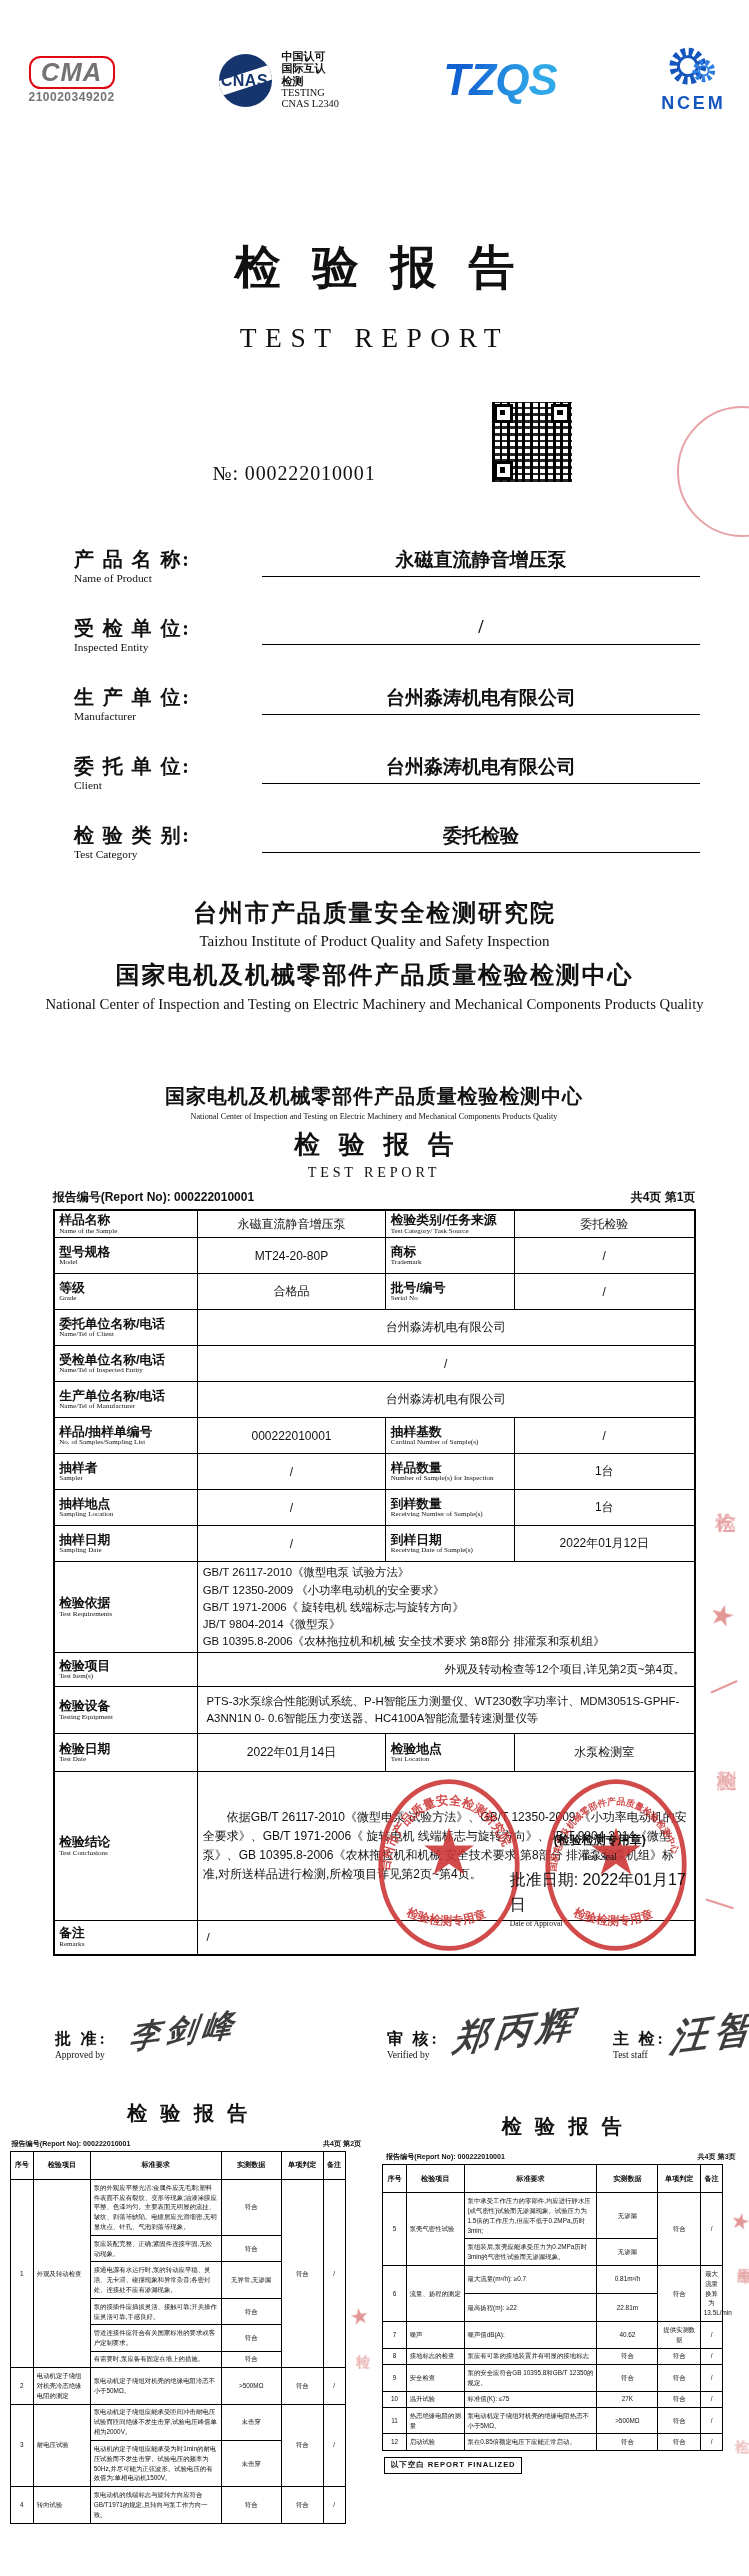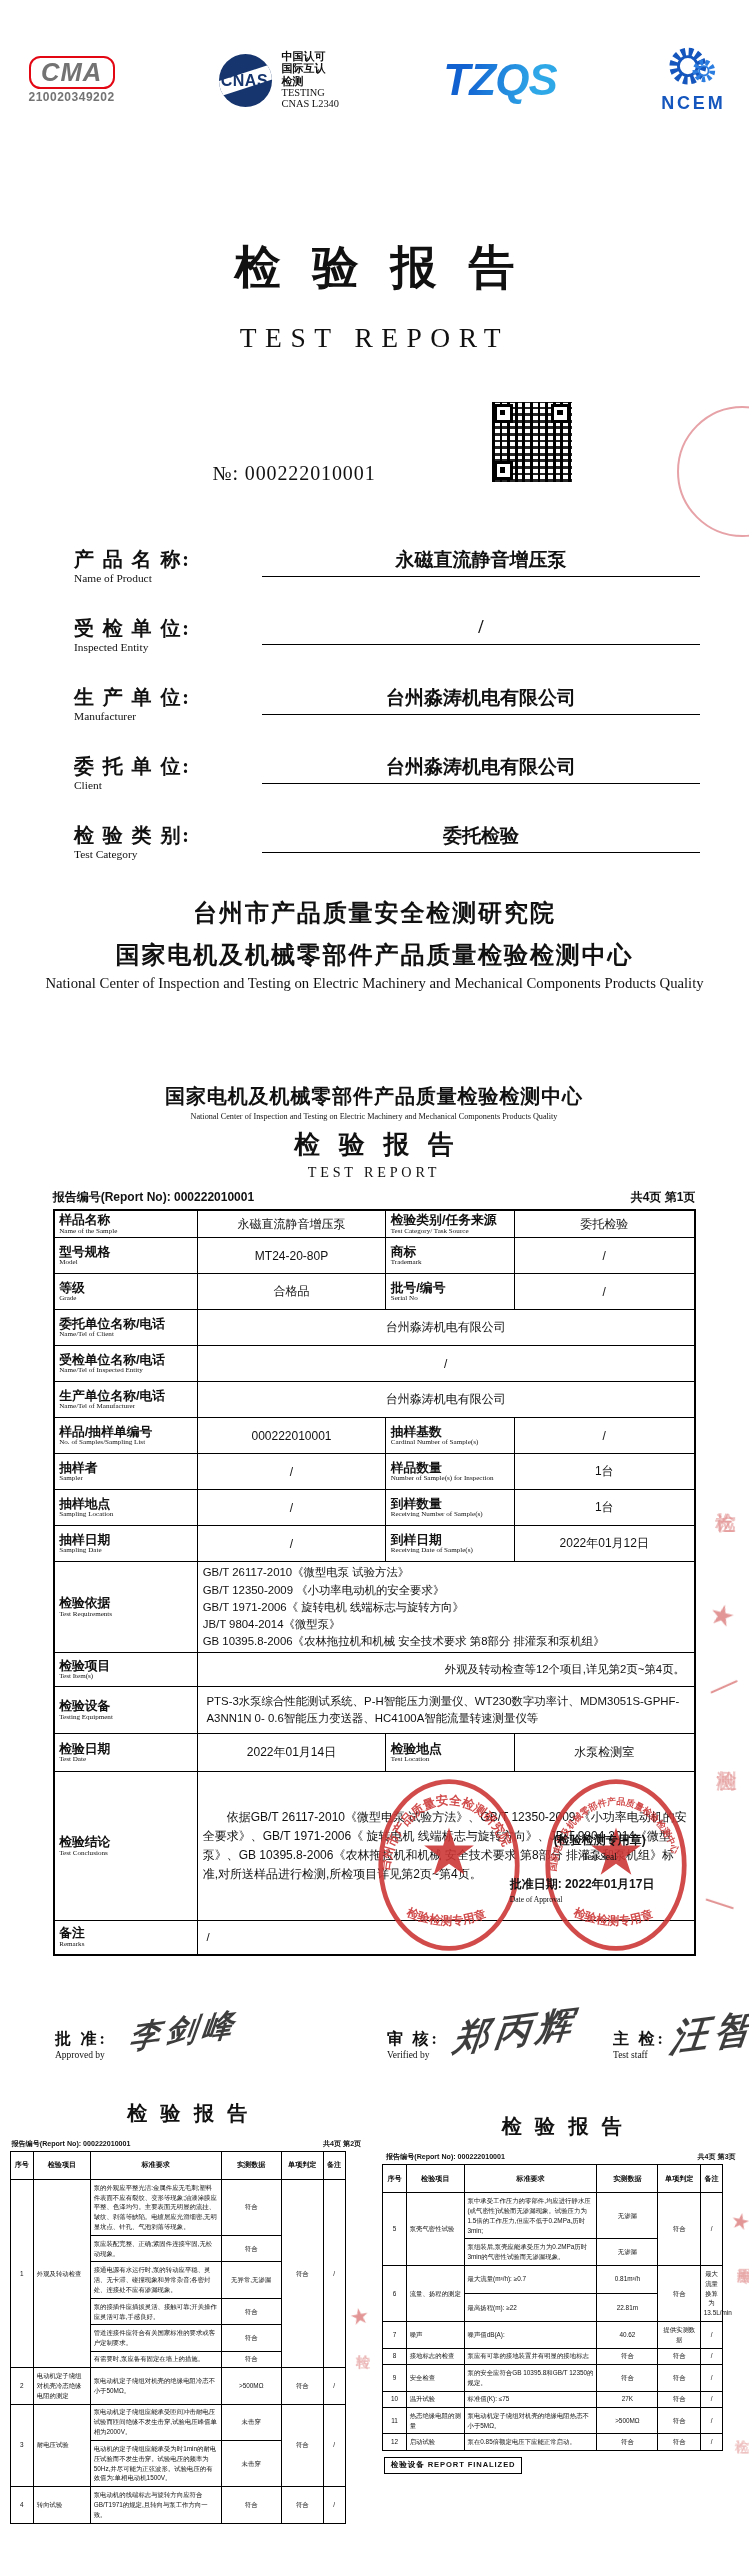--- a/index.html
+++ b/index.html
@@ -67,21 +67,21 @@
   td.val{text-align:center;font-size:12px;}
   td.val.left{text-align:left;}
   td.pre{white-space:pre-line;font-size:11.4px;line-height:1.5;padding:3.8px 8.5px;}
   td.concl{height:144px;vertical-align:top;position:relative;font-size:12px;line-height:1.6;
            padding:5.7px 9.5px;text-align:left;overflow:visible;}
   .concl-text{text-indent:2em;position:relative;z-index:2;}
   .stamp{position:absolute;z-index:3;opacity:.88;pointer-events:none;filter:blur(0.2px);}
   .sealnote{position:absolute;z-index:4;right:3.8px;top:59px;width:180px;font-family:"Liberation Sans",sans-serif;}
   .sn-cn{font-size:12px;font-weight:bold;text-align:center;}
   .sn-en{font-size:9.5px;text-align:center;font-family:"Liberation Serif",serif;}
-  .sn-date{font-size:12px;font-weight:bold;margin-top:9px;text-align:left;}
+  .sn-date{font-size:16px;font-weight:normal;margin-top:1px;text-align:left;}
   .sn-date-en{font-size:7.6px;text-align:left;font-family:"Liberation Serif",serif;}
   
   #sigs{position:absolute;top:2016px;left:55px;width:702px;height:59px;}
   .sg{position:absolute;top:13.3px;}
   .sg-label{font-size:16px;font-weight:bold;letter-spacing:2.8px;white-space:nowrap;}
   .sg-en{font-size:9.5px;}
   .sig{position:absolute;font-size:31px;font-weight:bold;font-style:italic;color:#1c1c1c;
        transform:rotate(-7deg) skewX(-14deg);opacity:.85;white-space:nowrap;letter-spacing:5.7px;}
   
   #bottom{position:absolute;top:2073px;left:0;width:749px;display:flex;}
@@ -167,20 +167,21 @@
     </div>
     <div class="field">
       <div class="f-label">检 验 类 别:</div>
       <div class="f-en">Test Category</div>
       <div class="f-line">委托检验</div>
     </div>
   </div>
 
 <div id="institute">
   <div class="inst-cn">台州市产品质量安全检测研究院</div>
+  <div class="inst-en">Taizhou Institute of Product Quality and Safety Inspection</div>
   <div class="gap"></div>
   <div class="inst-cn">国家电机及机械零部件产品质量检验检测中心</div>
   <div class="inst-en inst-en2">National Center of Inspection and Testing on Electric Machinery and Mechanical Components Products Quality</div>
 </div>
 
 <div id="page1">
   <div class="p1-cn">国家电机及机械零部件产品质量检验检测中心</div>
   <div class="p1-en">National Center of Inspection and Testing on Electric Machinery and Mechanical Components Products Quality</div>
   <div class="p1-title">检验报告</div>
   <div class="p1-title-en">TEST REPORT</div>
@@ -581,21 +582,21 @@
           <tr>
             <td class="nov" rowspan="1">12</td>
             <td class="itemv" rowspan="1">启动试验</td>
             <td class="req">泵在0.85倍额定电压下应能正常启动。</td>
             <td class="resv">符合</td>
             <td class="ver" rowspan="1">符合</td>
             <td class="remv" rowspan="1">/</td>
           </tr>
         </tbody>
     </table>
-    <div class="finalized">检验设备 REPORT FINALIZED</div>
+    <div class="finalized">以下空白 REPORT FINALIZED</div>
   </div>
 </div>
 
 <div class="frag frag-star" style="left:711px;top:1601px;transform:rotate(14deg);">★</div>
 <div class="frag v" style="left:713px;top:1497px;font-size:20px;opacity:.6;">检讫</div>
 <div class="frag v" style="left:714px;top:1755px;font-size:20px;opacity:.55;">检测</div>
 <div class="frag" style="left:709px;top:1669px;font-size:28.5px;transform:rotate(-24deg);">—</div>
 <div class="frag" style="left:706px;top:1886px;font-size:28.5px;transform:rotate(18deg);">—</div>
 <div class="frag frag-star" style="left:351px;top:2305px;font-size:19px;transform:rotate(-10deg);">★</div>
 <div class="frag v" style="left:353px;top:2343px;font-size:14.2px;opacity:.45;">检转</div>

